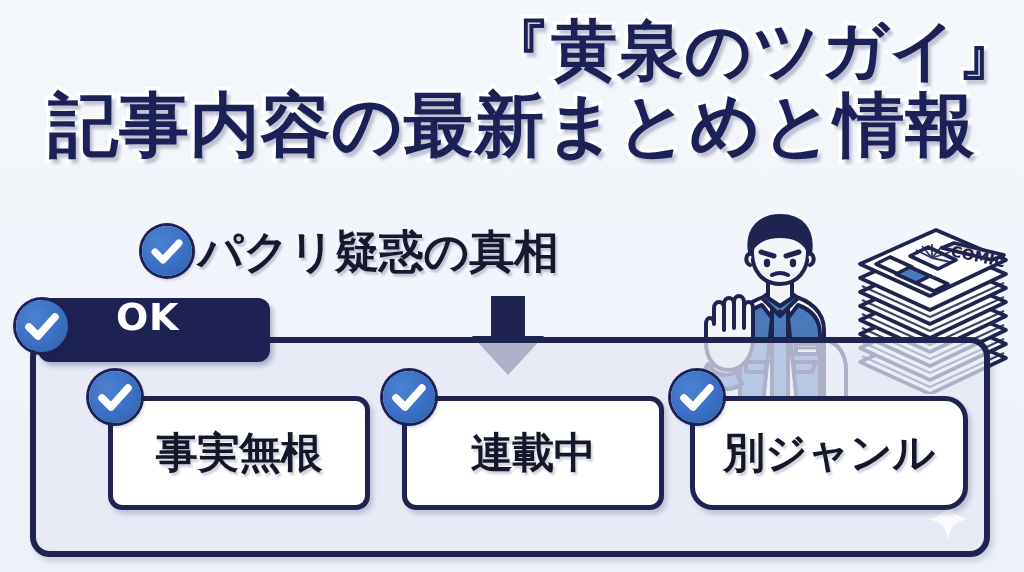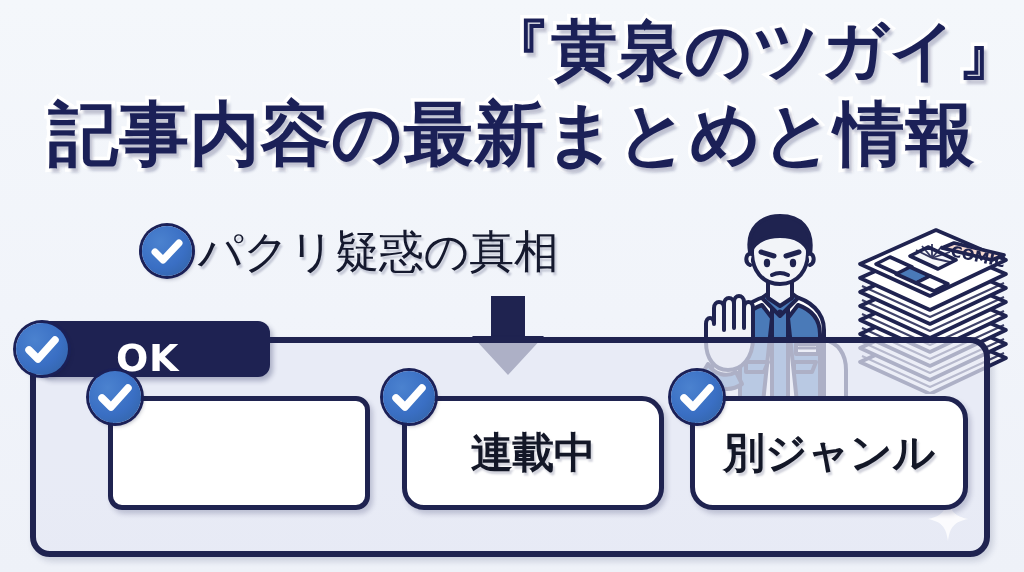--- a/index.html
+++ b/index.html
@@ -31,32 +31,32 @@
     color: #1b2057;
     letter-spacing: 0.01em;
     line-height: 1.06;
     -webkit-text-stroke: 7px #ffffff;
     paint-order: stroke fill;
     text-shadow:
        3px 4px 3px rgba(40,48,100,0.30),
        1px 2px 0 rgba(255,255,255,0.6);
   }
   .title-line.l1 { font-size: 66px; text-align: right; }
-  .title-line.l2 { font-size: 70px; margin-top: 11px; }
+  .title-line.l2 { font-size: 70px; margin-top: 2px; }
 
   
   .subtitle-row {
     position: absolute;
     top: 226px; left: 0; width: 700px;
     display: flex; align-items: center; justify-content: center;
     gap: 6px;
   }
   .subtitle-text {
     font-size: 45px;
-    font-weight: 400;
+    font-weight: 700;
     color: #15192e;
     letter-spacing: -0.01em;
     text-shadow: 2px 3px 2px rgba(30,36,80,0.22);
     line-height: 1;
   }
 
   
   .check {
     display: inline-block;
     position: relative;
@@ -91,27 +91,27 @@
   .sparkle {
     position: absolute;
     right: 16px; bottom: 10px;
     width: 40px; height: 44px;
     opacity: .85;
   }
 
   
   .ok-badge {
     position: absolute;
-    left: 38px; top: 321px;
-    height: 56px;
+    left: 38px; top: 298px;
+    height: 64px;
     min-width: 232px;
     background: #1e2252;
     border-radius: 12px;
     box-shadow: 3px 4px 5px rgba(30,36,85,0.30);
-    display: flex; align-items: flex-end;
+    display: flex; align-items: flex-start;
   }
   .ok-label {
     color: #ffffff;
     font-size: 38px;
     font-weight: 700;
     letter-spacing: 0.02em;
     margin-left: 78px;
     line-height: 1;
   }
   .ok-check {
@@ -145,21 +145,21 @@
     line-height: 1;
     white-space: nowrap;
   }
   .card-check {
     position: absolute;
     left: -24px; top: -30px;
     width: 52px; height: 52px;
     z-index: 3;
   }
   .card.c0 { left: 78px;  width: 252px; }
-  .card.c1 { left: 372px; width: 252px; border-radius: 22px; }
+  .card.c1 { left: 372px; width: 252px; }
   .card.c2 { left: 660px; width: 268px; border-radius: 23px; }
 </style>
 </head>
 <body>
 
 <div id="stage">
 
   <div class="title-block">
     <div class="title-line l1">『黄泉のツガイ』</div>
     <div class="title-line l2">記事内容の最新まとめと情報</div>
@@ -291,20 +291,21 @@
   </div>
 
   <div class="cards">
 
     <div class="card c0">
       <span class="check card-check">
         <svg viewBox="0 0 52 52" aria-hidden="true">
           <path d="M13 27 L22 36 L39 17" fill="none" stroke="#ffffff" stroke-width="7.5" stroke-linecap="round" stroke-linejoin="round"></path>
         </svg>
       </span>
+      <span class="card-label">事実無根</span>
     </div>
 
     <div class="card c1">
       <span class="check card-check">
         <svg viewBox="0 0 52 52" aria-hidden="true">
           <path d="M13 27 L22 36 L39 17" fill="none" stroke="#ffffff" stroke-width="7.5" stroke-linecap="round" stroke-linejoin="round"></path>
         </svg>
       </span>
       <span class="card-label">連載中</span>
     </div>

